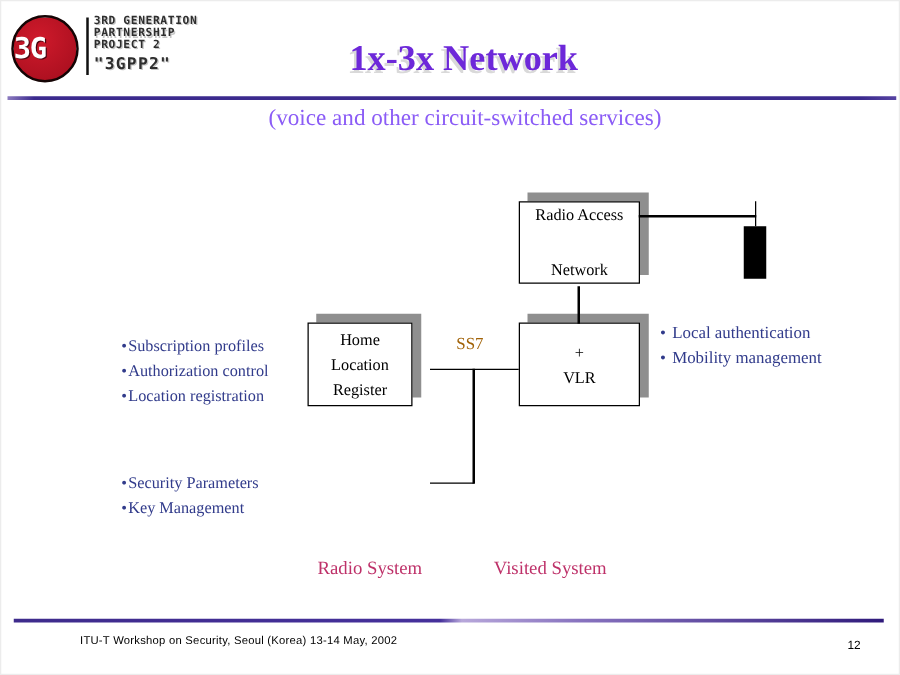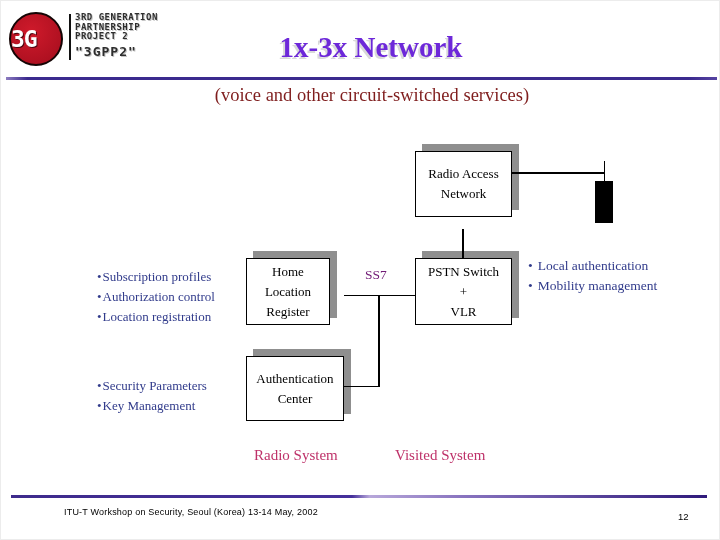--- a/index.html
+++ b/index.html
@@ -25,31 +25,31 @@
   .title{
     position:absolute;left:370px;top:30px;transform:translateX(-50%);white-space:nowrap;
     font-size:29px;font-weight:bold;color:#6d28d9;text-shadow:-2px 2px 0 #d9d9d9;margin:0;
   }
   .header-rule{
     position:absolute;left:5px;top:76px;width:711px;height:3px;
     background:linear-gradient(90deg,#8d7cc0 0%,#3b2a8e 3%,#3b2a8e 96%,#5643a2 100%);
   }
   .subtitle{
     position:absolute;left:371px;top:84px;transform:translateX(-50%);white-space:nowrap;
-    font-size:18.5px;font-weight:normal;color:#7f1d1d;margin:0;
+    font-size:18.5px;font-weight:normal;color:#8b5cf6;margin:0;
   }
   
   .dbox{
     position:absolute;background:#fff;border:1.5px solid #000;box-sizing:border-box;
     box-shadow:7px -7px 0 #8f8f8f;text-align:center;font-size:13px;color:#000;
     display:flex;flex-direction:column;justify-content:center;line-height:20px;
   }
   .connector{position:absolute;background:#000;}
   .phone{position:absolute;left:594px;top:180px;width:18px;height:42px;background:#000;}
-  .link-label{position:absolute;left:364px;top:266px;font-size:13.5px;color:#701a75;}
+  .link-label{position:absolute;left:364px;top:266px;font-size:13.5px;color:#a16207;}
   .bullets{position:absolute;margin:0;padding:0;list-style:none;font-size:13px;line-height:20px;color:#313B8B;white-space:nowrap;}
   .bullets .bullet{margin-right:1px;}
   .bullets.spaced .bullet{margin-right:5px;}
   .bullets.r{font-size:13.5px;}
   .region-label{position:absolute;font-size:15px;color:#BE3169;white-space:nowrap;}
   
   .footer-rule{
     position:absolute;left:10px;top:494px;width:696px;height:3px;
     background:linear-gradient(90deg,#3E2B8C 0%,#45309B 49%,#B7A7DA 51.5%,#8873BF 65%,#2F1A7B 100%);
   }
@@ -77,41 +77,36 @@
       <div class="logo-line">PARTNERSHIP</div>
       <div class="logo-line">PROJECT 2</div>
       <div class="logo-line big">"3GPP2"</div>
     </div>
   </div>
 
   <h1 class="title">1x-3x Network</h1>
   <div class="header-rule"></div>
   <h2 class="subtitle">(voice and other circuit-switched services)</h2>
 
-  <div class="dbox" style="left:414px;top:150px;width:97px;height:66px;">
+  <div class="dbox" style="left:414px;top:160px;width:97px;height:66px;justify-content:space-between;">
     <div>Radio Access</div>
     <div>Network</div>
   </div>
 
   <div class="dbox" style="left:245px;top:257px;width:84px;height:67px;">
     <div>Home</div>
     <div>Location</div>
     <div>Register</div>
   </div>
 
   <div class="dbox" style="left:414px;top:257px;width:97px;height:67px;">
-    <div>PSTN Switch</div>
     <div>+</div>
     <div>VLR</div>
   </div>
 
-  <div class="dbox" style="left:245px;top:355px;width:98px;height:65px;">
-    <div>Authentication</div>
-    <div>Center</div>
-  </div>
 
   <div class="phone"></div>
 
   <div class="connector" style="left:510px;top:171px;width:94px;height:1.5px;"></div>
   <div class="connector" style="left:602.5px;top:160px;width:1.5px;height:20px;"></div>
   <div class="connector" style="left:461px;top:228px;width:1.5px;height:30px;"></div>
   <div class="connector" style="left:343px;top:293.5px;width:71px;height:1.5px;"></div>
   <div class="connector" style="left:377px;top:294px;width:1.5px;height:92px;"></div>
   <div class="connector" style="left:343px;top:384.5px;width:35px;height:1.5px;"></div>
 

